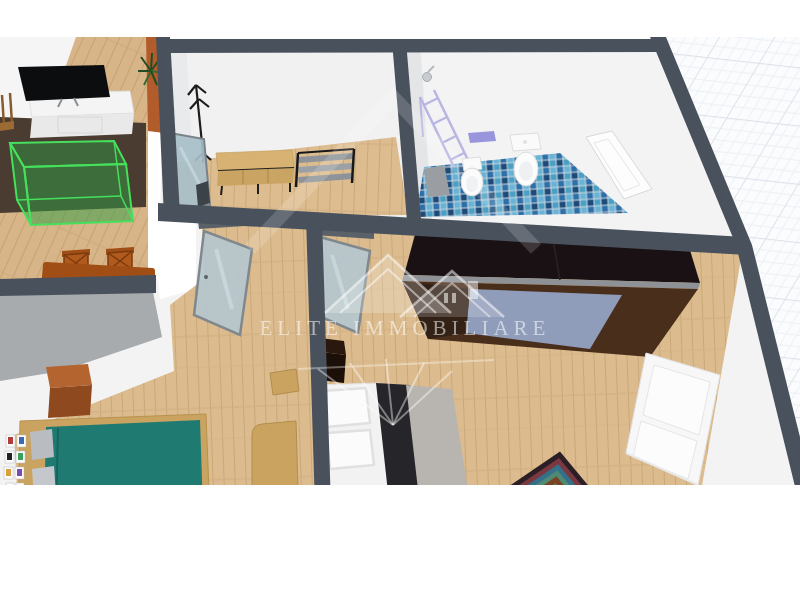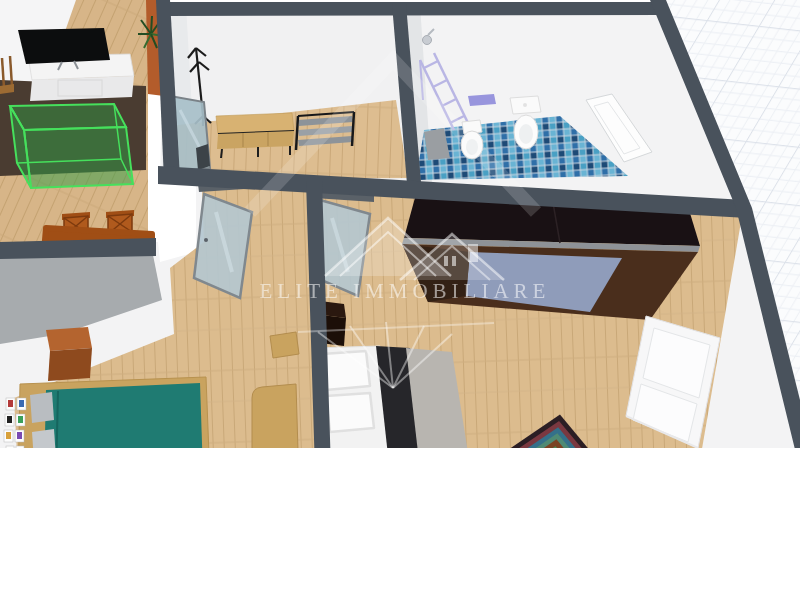--- a/index.html
+++ b/index.html
@@ -1,16 +1,16 @@
 <!DOCTYPE html>
 <html><head>
 <meta charset="utf-8">
 <style>
   html,body{margin:0;padding:0;background:#fff;}
-  #stage{width:800px;height:448px;position:relative;overflow:hidden;background:#fff;}
+  #stage{width:800px;height:448px;position:relative;overflow:hidden;background:#fff;margin-top:37px;}
   svg{display:block;}
   .wm-text{font-family:"Liberation Serif", serif;font-size:21px;letter-spacing:5px;fill:#ffffff;fill-opacity:.55;}
 </style>
 </head>
 <body>
 
 <div id="stage">
 <svg width="800" height="600" viewBox="0 0 800 600" xmlns="http://www.w3.org/2000/svg">
   <defs>
     <pattern id="grid" width="55" height="55" patternUnits="userSpaceOnUse" patternTransform="skewX(-26) rotate(6)">

